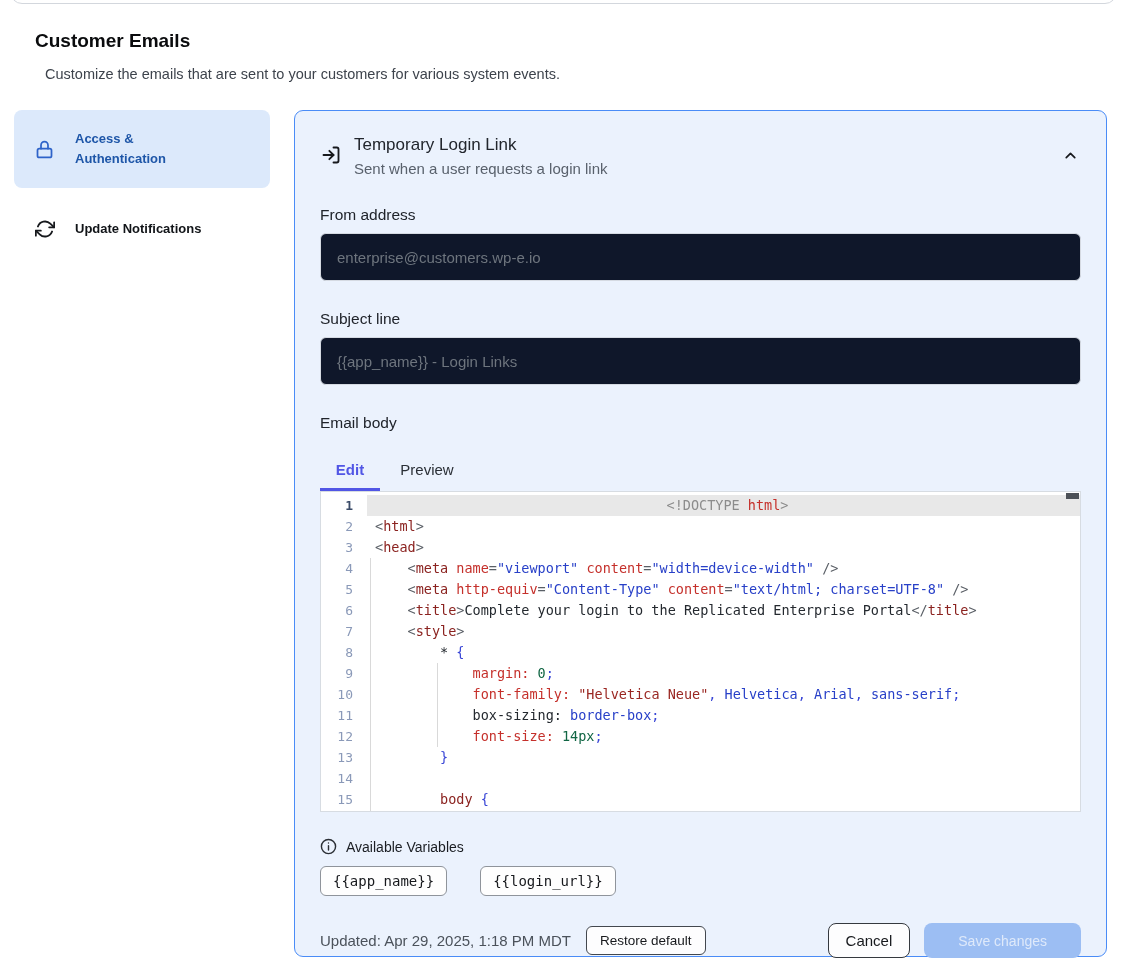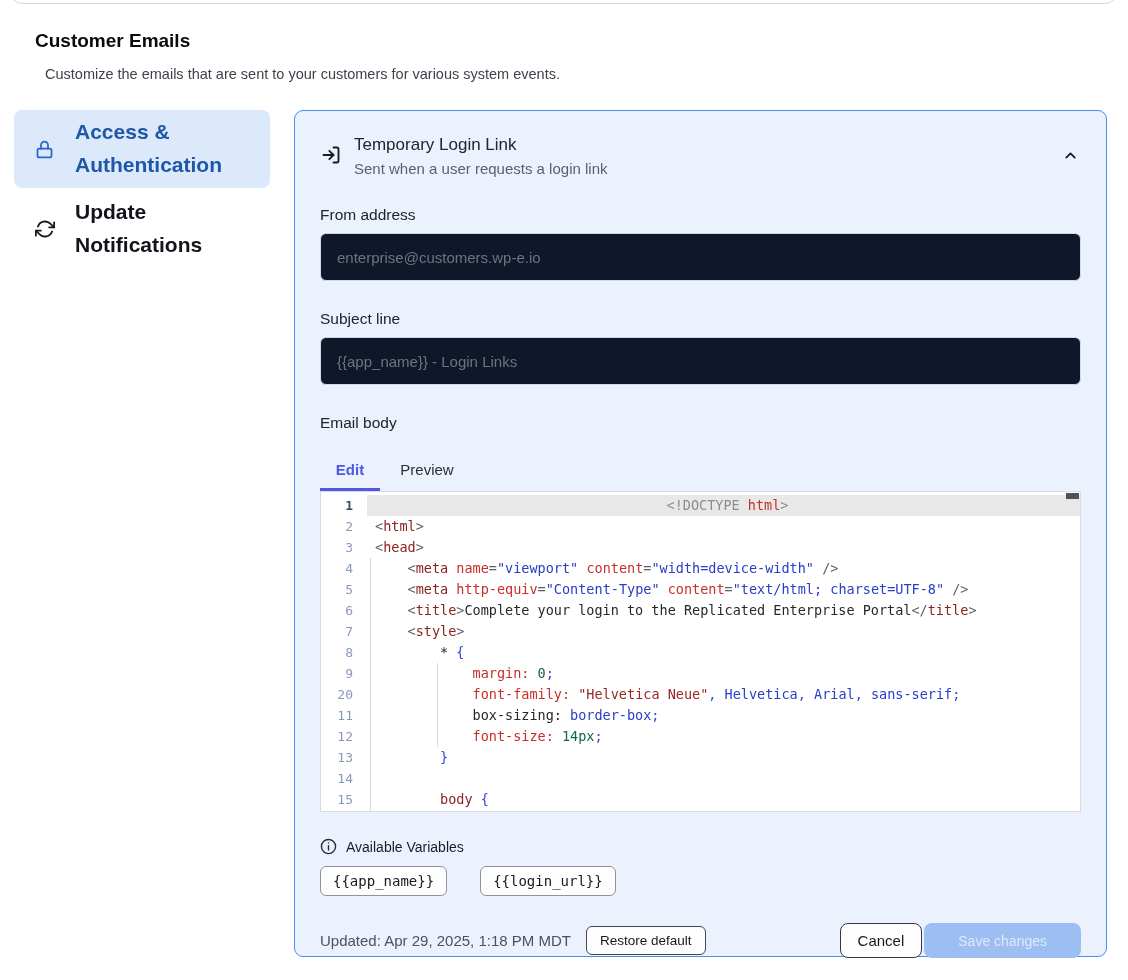--- a/index.html
+++ b/index.html
@@ -13,21 +13,21 @@
 
   .page-title { position:absolute; left:35px; top:30px; font-size:19px; font-weight:700; color:#0a0b0d; }
   .page-subtitle { position:absolute; left:45px; top:66px; font-size:14.5px; color:#3d434c; }
 
   
   .sidebar { position:absolute; left:14px; top:110px; width:256px; }
   .side-item { display:flex; align-items:center; border-radius:8px; cursor:pointer; }
   .side-item.active { background:#dce9fb; height:78px; }
   .side-item.active .side-label { color:#1e56a8; }
   .side-item .icon-wrap { width:61px; display:flex; justify-content:center; flex:0 0 61px; }
-  .side-label { font-size:21px; font-weight:600; line-height:1.55; color:#111418; width:150px; }
+  .side-label { font-size:13px; font-weight:600; line-height:1.55; color:#111418; width:150px; }
   .side-item.plain { height:48px; margin-top:17px; }
 
   
   .panel { position:absolute; left:294px; top:110px; width:813px; height:847px;
     background:#ebf2fd; border:1px solid #4a8cf7; border-radius:9px; padding:24px 25px; }
   .panel-header { display:flex; position:relative; }
   .panel-header .hicon { margin:10px 13px 0 1px; }
   .panel-title { font-size:17px; font-weight:400; color:#22262d; }
   .panel-sub { font-size:15px; color:#59616c; margin-top:5px; }
   .chevron-btn { position:absolute; right:2px; top:12px; background:none; border:none; cursor:pointer; }
@@ -78,21 +78,21 @@
   .chips { display:flex; gap:33px; margin-top:11px; }
   .chip { font-family:"DejaVu Sans Mono","Liberation Mono",monospace; font-size:14px; color:#17191d;
     background:#fefefe; border:1px solid #8f949b; border-radius:6px; padding:6px 12px; cursor:pointer; }
 
   
   .panel-footer { display:flex; align-items:center; margin-top:27px; }
   .updated { font-size:15px; color:#4b525b; }
   .btn-restore { margin-left:15px; font-size:13.5px; color:#17191d; background:#fdfdfe;
     border:1px solid #43484f; border-radius:6px; padding:6px 13px; cursor:pointer;
     font-family:"Liberation Sans","DejaVu Sans",sans-serif; }
-  .footer-right { margin-left:auto; display:flex; gap:2px; }
+  .footer-right { margin-left:auto; display:flex; gap:14px; }
   .btn-cancel { font-size:15px; color:#17191d; background:#fdfdfe; border:1.5px solid #35393f;
     border-radius:8px; padding:8px 17px; cursor:pointer; font-family:"Liberation Sans","DejaVu Sans",sans-serif; }
   .btn-save { font-size:14px; color:#dee9fa; background:#9cbef3; border:none;
     border-radius:8px; padding:8px 34px; cursor:default; font-family:"Liberation Sans","DejaVu Sans",sans-serif; }
 
   svg { display:block; }
 </style>
 </head>
 <body>
 
@@ -194,21 +194,21 @@
           </div>
           <div class="cm-line">
             <span class="cm-gut">8</span>
             <pre class="cm-code"><span class="tk-pln">        * </span><span class="tk-pun">{</span></pre>
           </div>
           <div class="cm-line">
             <span class="cm-gut">9</span>
             <pre class="cm-code"><span class="tk-pln">            </span><span class="tk-prop">margin:</span><span class="tk-pln"> </span><span class="tk-num">0</span><span class="tk-pun">;</span></pre>
           </div>
           <div class="cm-line">
-            <span class="cm-gut">20</span>
+            <span class="cm-gut">10</span>
             <pre class="cm-code"><span class="tk-pln">            </span><span class="tk-prop">font-family:</span><span class="tk-pln"> </span><span class="tk-cstr">"Helvetica Neue"</span><span class="tk-pun">,</span><span class="tk-pln"> </span><span class="tk-kw">Helvetica</span><span class="tk-pun">,</span><span class="tk-pln"> </span><span class="tk-kw">Arial</span><span class="tk-pun">,</span><span class="tk-pln"> </span><span class="tk-kw">sans-serif</span><span class="tk-pun">;</span></pre>
           </div>
           <div class="cm-line">
             <span class="cm-gut">11</span>
             <pre class="cm-code"><span class="tk-pln">            box-sizing: </span><span class="tk-kw">border-box</span><span class="tk-pun">;</span></pre>
           </div>
           <div class="cm-line">
             <span class="cm-gut">12</span>
             <pre class="cm-code"><span class="tk-pln">            </span><span class="tk-prop">font-size:</span><span class="tk-pln"> </span><span class="tk-num">14px</span><span class="tk-pun">;</span></pre>
           </div>

